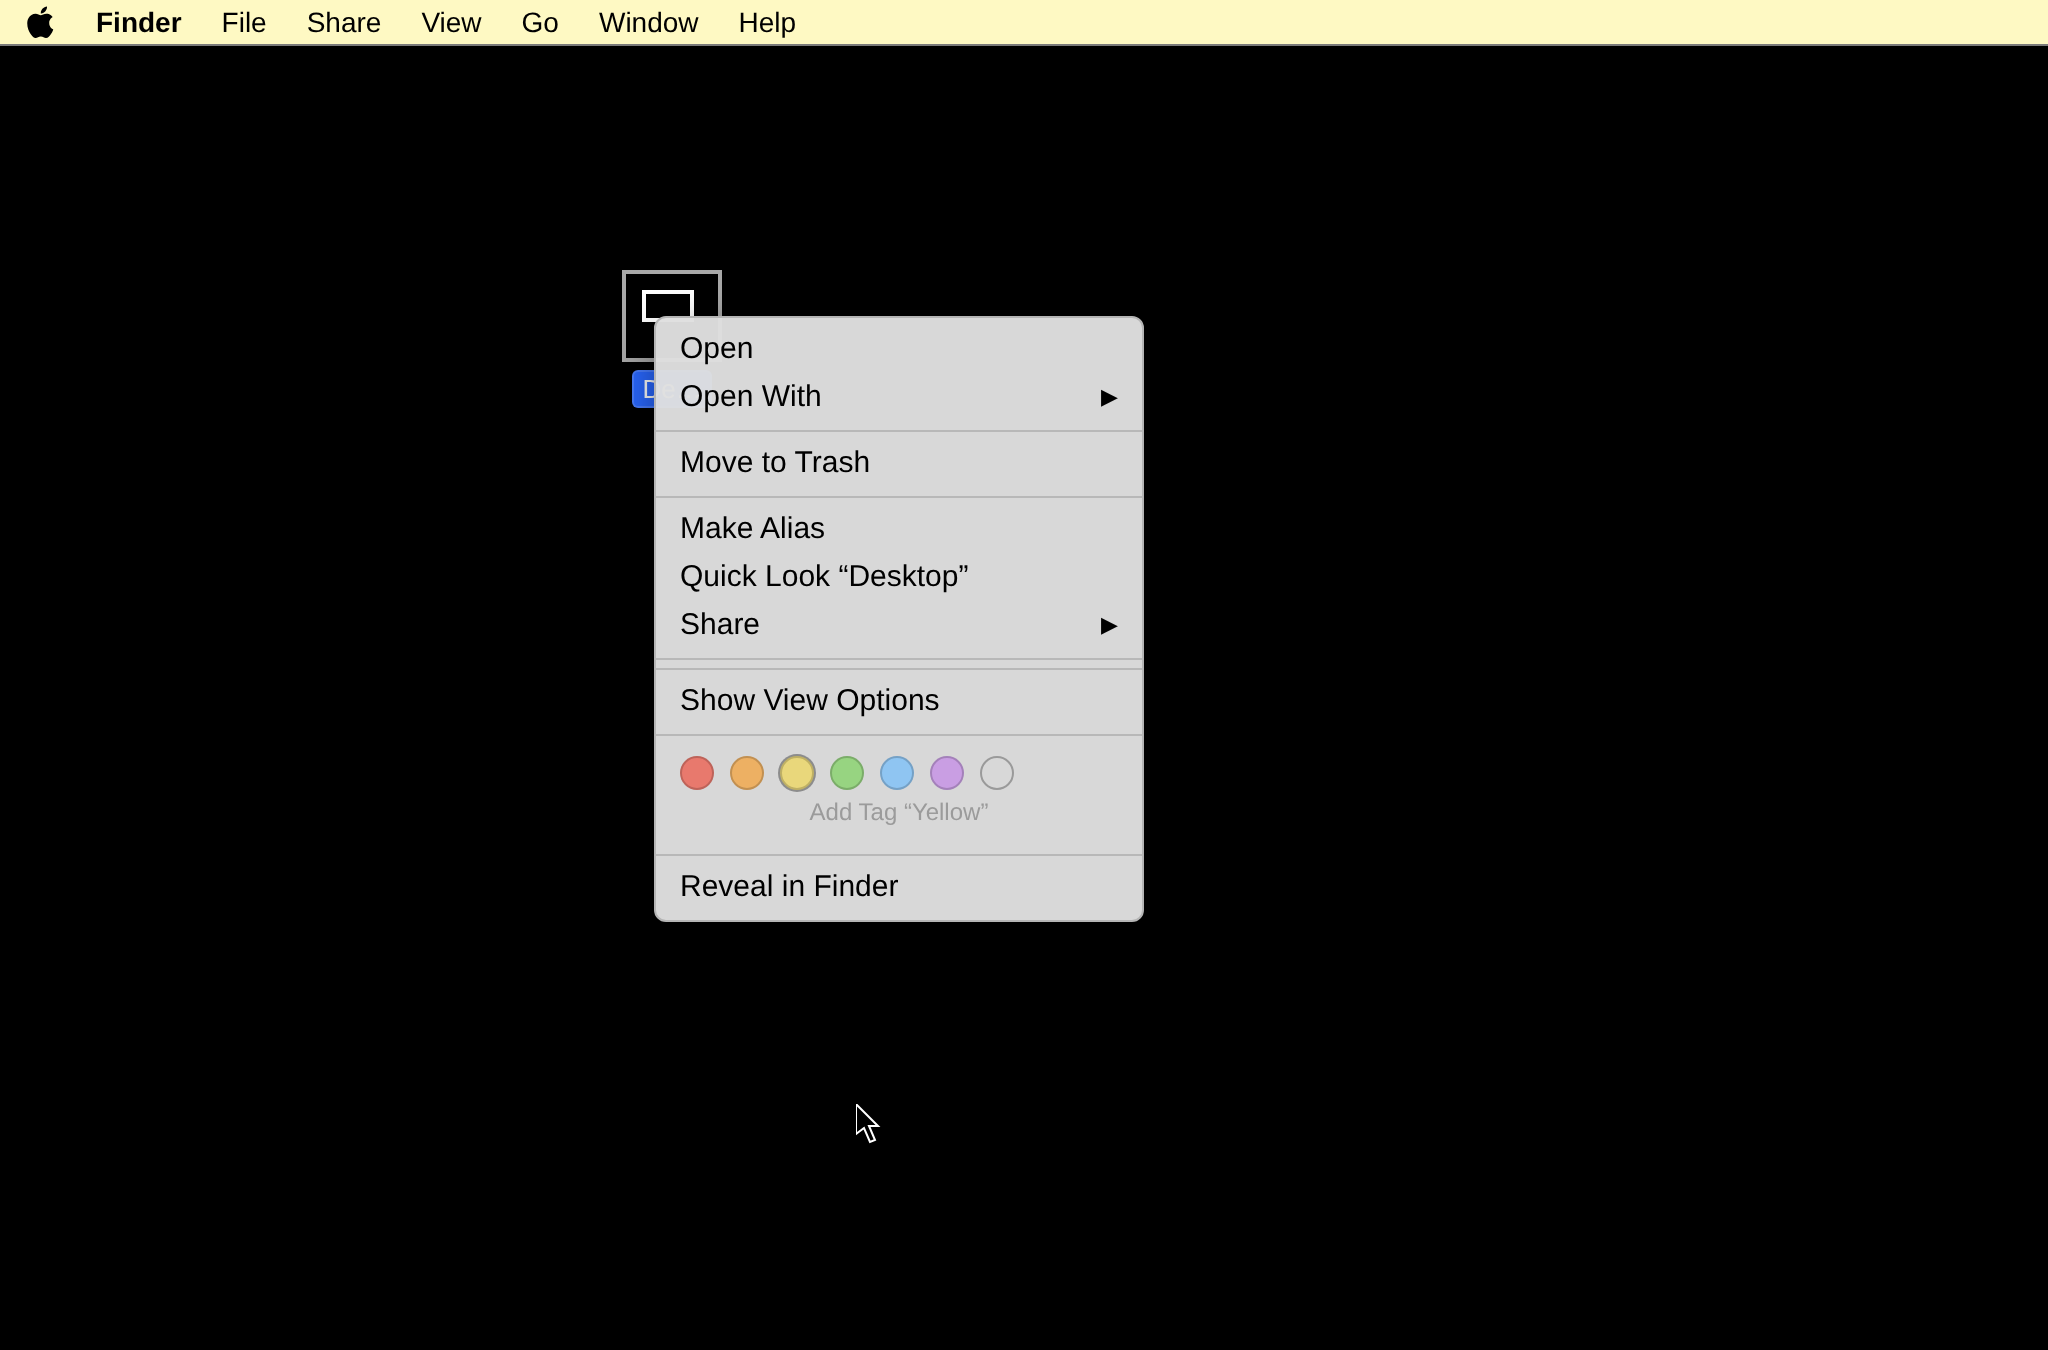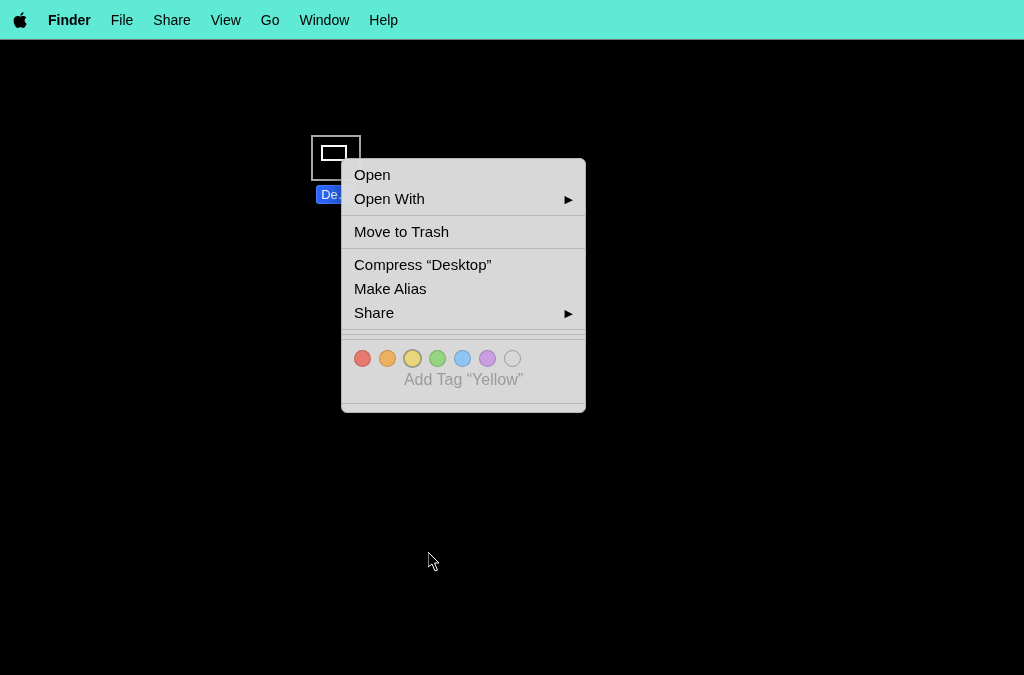--- a/index.html
+++ b/index.html
@@ -8,22 +8,22 @@
       height: 675px;
       background: #000;
       font-family: -apple-system, "Helvetica Neue", Helvetica, Arial, sans-serif;
       font-size: 13px;
       overflow: hidden;
       position: relative;
     }
 
     
     .menubar {
-      height: 40px;
-      background: #5eead4;
+      height: 23px;
+      background: #fef9c3;
       border-bottom: 1px solid #7a7a7a;
       display: flex;
       align-items: center;
       padding: 0 8px;
       gap: 0;
     }
     .menubar .apple {
       width: 24px;
       display: flex;
       align-items: center;
@@ -74,21 +74,21 @@
       color: #fff;
       font-size: 13px;
       padding: 1px 4px;
       border-radius: 3px;
       border: 1px solid rgba(255,255,255,.15);
     }
 
     
     .context-menu {
       position: absolute;
-      left: 341px;
+      left: 327px;
       top: 158px;
       width: 245px;
       background: rgba(223,223,223,0.97);
       border: 1px solid #b5b5b5;
       border-radius: 6px;
       box-shadow: 0 8px 24px rgba(0,0,0,.45);
       padding: 4px 0;
     }
     .context-menu .item {
       display: flex;
@@ -128,21 +128,21 @@
     .tag-circle.selected {
       box-shadow: 0 0 0 1px rgba(0,0,0,.35);
     }
     .tag-empty {
       width: 17px; height: 17px;
       border-radius: 50%;
       border: 1px solid #9a9a9a;
       background: transparent;
     }
     .tag-hint {
-      font-size: 16px;
+      font-size: 12px;
       color: #9b9b9b;
       text-align: center;
       margin-top: 2px;
       margin-bottom: 14px;
     }
 
     
     .cursor {
       position: absolute;
       left: 428px;
@@ -184,46 +184,52 @@
     <span class="arrow">▶</span>
   </div>
   <div class="sep"></div>
 
   <div class="item">
     <span>Move to Trash</span>
   </div>
   <div class="sep"></div>
 
   <div class="item">
-    <span>Compress “Desktop”</span>
-  </div>
-  <div class="item">
     <span>Make Alias</span>
+  </div>
+  <div class="item">
+    <span>Quick Look “Desktop”</span>
   </div>
   <div class="item">
     <span>Share</span>
     <span class="arrow">▶</span>
   </div>
   <div class="sep"></div>
 
   <div class="sep"></div>
 
+  <div class="item">
+    <span>Show View Options</span>
+  </div>
   <div class="sep"></div>
 
   <div class="tags-row">
     <div class="tag-circle" style="background:#e8796d" title="Red"></div>
     <div class="tag-circle" style="background:#edb063" title="Orange"></div>
     <div class="tag-circle selected" style="background:#e9d77b" title="Yellow"></div>
     <div class="tag-circle" style="background:#97d481" title="Green"></div>
     <div class="tag-circle" style="background:#8fc5f2" title="Blue"></div>
     <div class="tag-circle" style="background:#c99ee3" title="Purple"></div>
     <div class="tag-empty" title="Gray"></div>
   </div>
   <div class="tag-hint">Add Tag “Yellow”</div>
   <div class="sep"></div>
 
+  <div class="item">
+    <span>Reveal in Finder</span>
+  </div>
 </div>
 
 <div class="cursor">
   <svg viewBox="0 0 14 20">
     <path d="M0 0 L0 15 L4 12 L7 19 L9.5 18 L6.5 11 L11 11 Z" fill="#000" stroke="#fff" stroke-width="1"></path>
   </svg>
 </div>
 
 </body></html>

